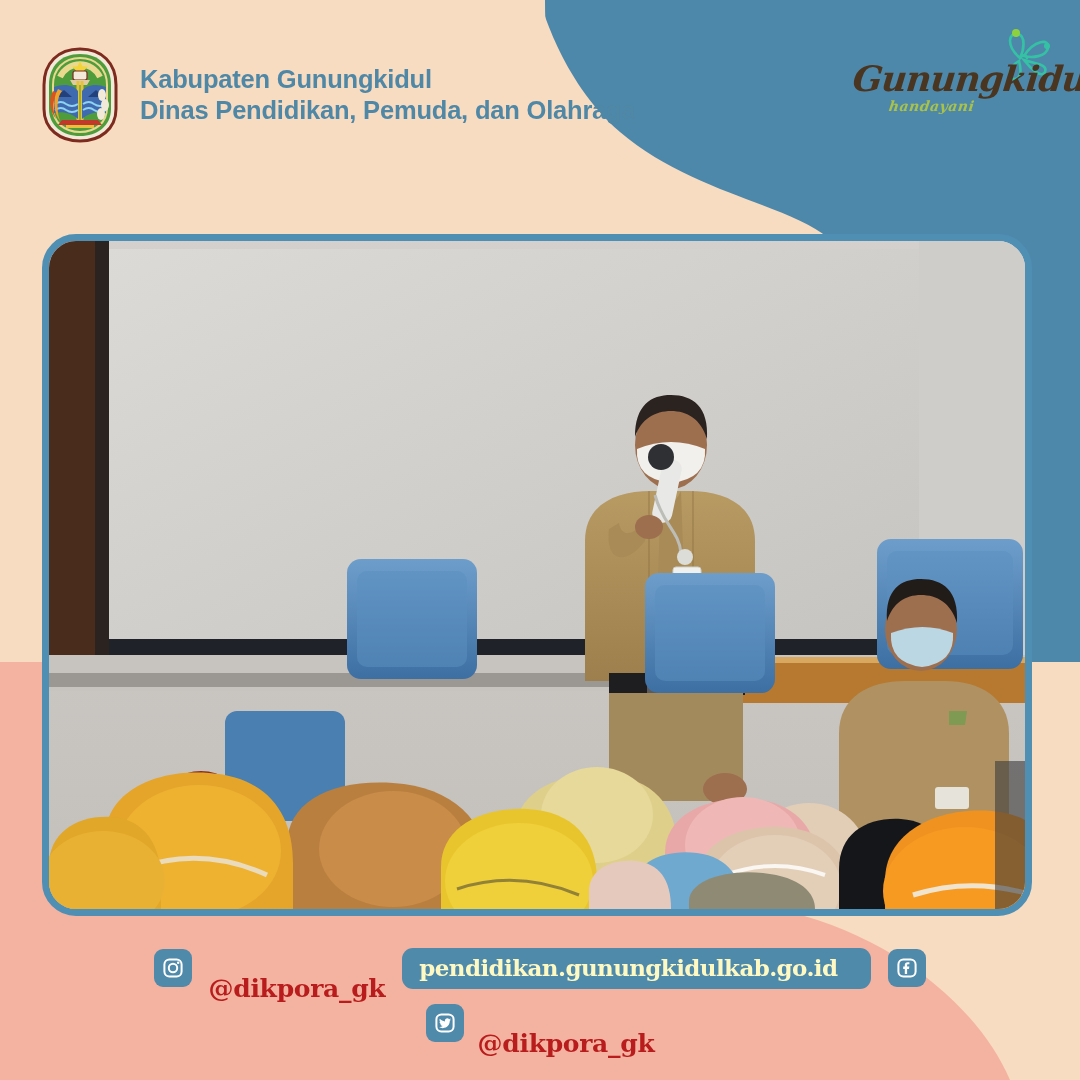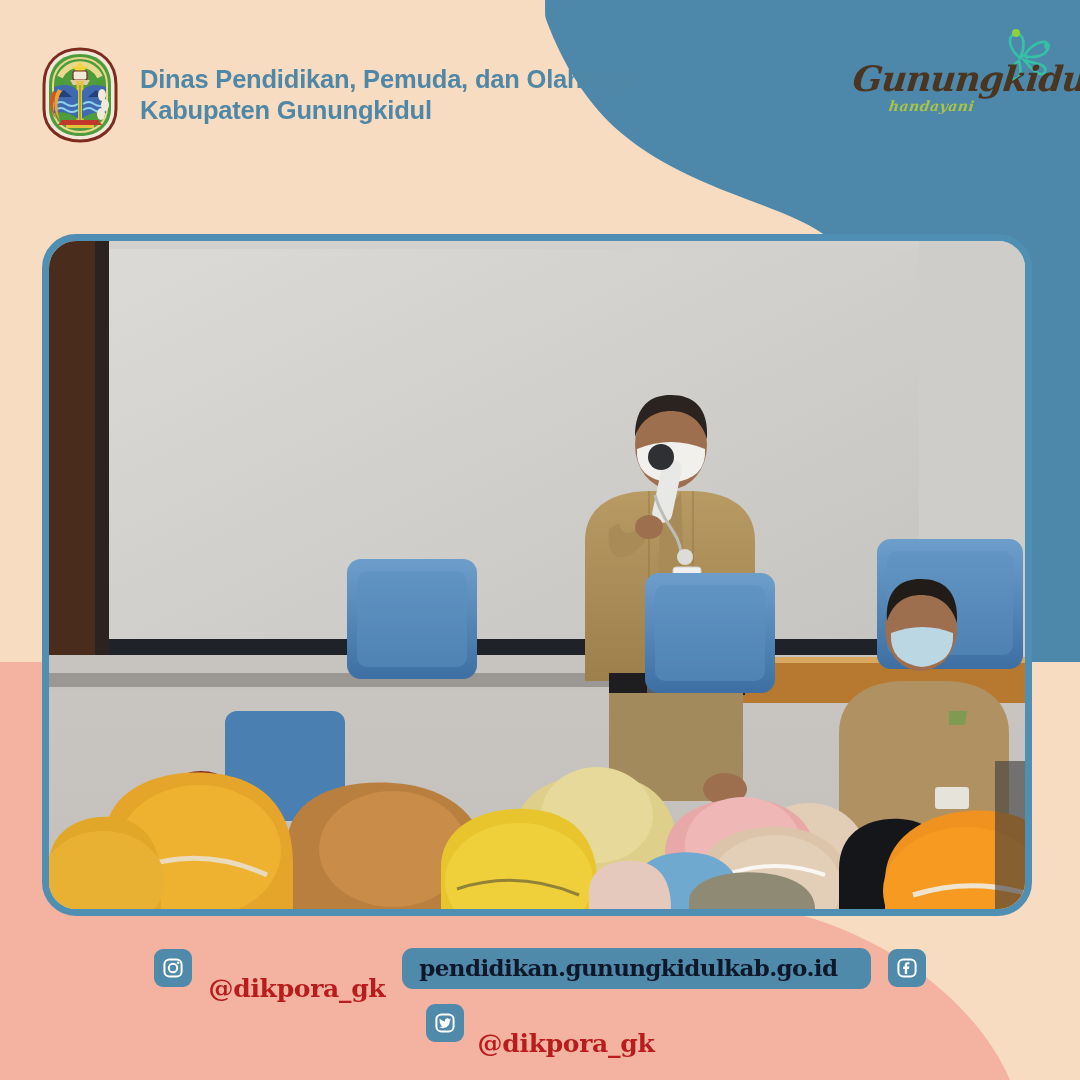--- a/index.html
+++ b/index.html
@@ -60,21 +60,21 @@
     display:flex;align-items:center;justify-content:center;flex:0 0 auto;
   }
   .sicon svg{display:block;}
   .handle{
     color:#b91c1c;font-family:"DejaVu Serif", serif;font-weight:bold;
     font-size:25px;letter-spacing:-.3px;white-space:nowrap;margin-top:40px;
   }
   .handle.small{font-size:18.5px;font-weight:bold;letter-spacing:-.2px;}
   .url-pill{
     background:#4f8aab;border-radius:11px;padding:8px 34px 10px 17px;
-    color:#0f172a;font-family:"DejaVu Serif", serif;font-size:23px;font-weight:bold;
+    color:#fef9c3;font-family:"DejaVu Serif", serif;font-size:23px;font-weight:bold;
     letter-spacing:-.6px;white-space:nowrap;line-height:1;
   }
 </style>
 </head>
 <body>
 
 <div class="canvas">
 
   <div class="bg-blue"></div>
 
@@ -115,22 +115,22 @@
         <path d="M13,44 C8,52 10,64 16,72 C12,62 13,52 17,46 Z" fill="#d9541f"></path>
         <path d="M18,42 C12,52 14,66 20,74 C16,62 17,50 22,44 Z" fill="#f0a22a"></path>
         <ellipse cx="62" cy="48" rx="4" ry="6" fill="#f2e9d8"></ellipse>
         <ellipse cx="65" cy="58" rx="4" ry="6" fill="#f2e9d8"></ellipse>
         <ellipse cx="61" cy="67" rx="4" ry="6" fill="#f2e9d8"></ellipse>
         <path d="M22,73 h36 l4,5 h-44 Z" fill="#c0392b"></path>
         <path d="M26,78 h28 v3 h-28 Z" fill="#e6c23a"></path>
       </svg>
     </div>
     <div class="header-text">
+      <div class="header-line">Kabupaten Gunungkidul</div>
       <div class="header-line">Dinas Pendidikan, Pemuda, dan Olahraga</div>
-      <div class="header-line">Kabupaten Gunungkidul</div>
     </div>
   </div>
 
   <div class="brand">
     <svg class="brand-bfly" viewBox="0 0 70 62">
       <g fill="none" stroke="#35c2a4" stroke-width="2.6" stroke-linecap="round">
         <path d="M30,34 C16,22 18,8 28,10 C36,12 34,26 30,34 Z"></path>
         <path d="M34,32 C44,16 60,14 58,24 C56,33 42,34 34,32 Z"></path>
         <path d="M29,37 C18,44 16,56 25,55 C32,54 31,44 29,37 Z"></path>
         <path d="M34,36 C46,40 58,40 55,48 C52,55 40,44 34,36 Z"></path>

